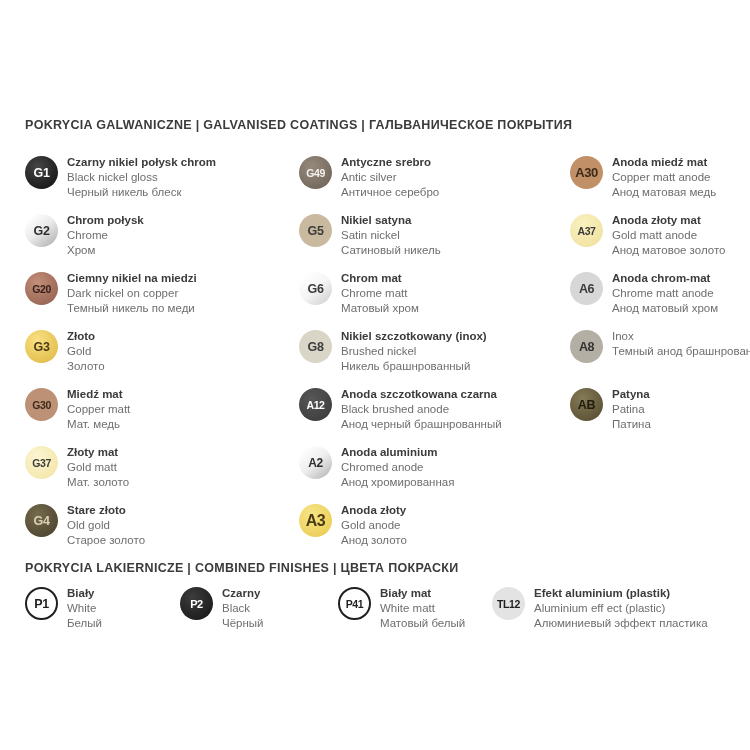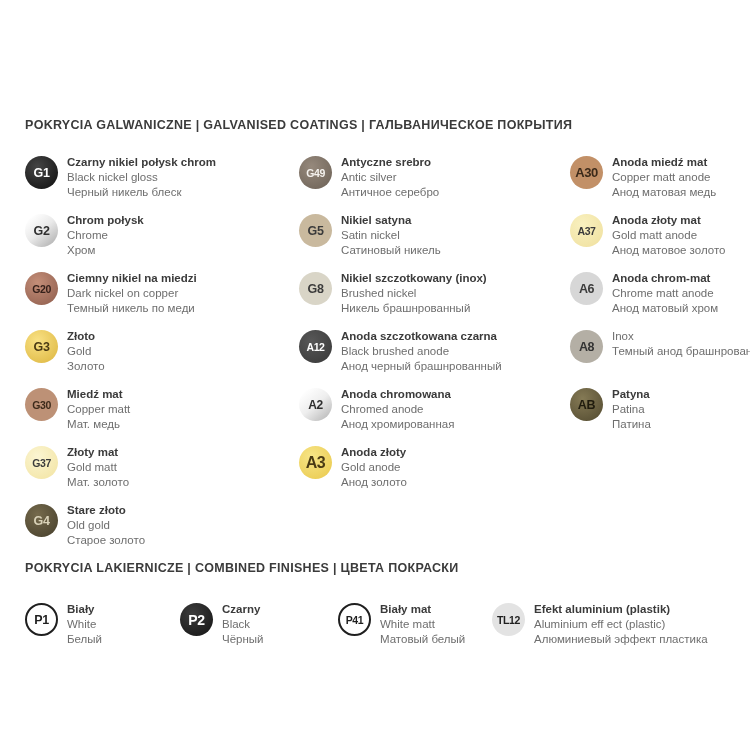--- a/index.html
+++ b/index.html
@@ -7,21 +7,21 @@
     width:750px; height:750px; background:#ffffff;
     font-family:"Liberation Sans", sans-serif;
     overflow:hidden;
   }
   .container { padding:118px 35px 0 25px; box-sizing:border-box; }
   .section-title {
     font-size:12.5px; font-weight:bold; color:#3b3b3b;
     letter-spacing:0.3px; margin:0 0 22px 0; line-height:15px;
     white-space:nowrap;
   }
-  .section-title.second { margin:0 0 26px 0; }
+  .section-title.second { margin:0 0 10px 0; }
   .grid-galv { display:grid; grid-template-columns:258px 255px 187px; align-items:start;gap:16px; }
   .grid-lac  { display:grid; grid-template-columns:155px 158px 154px 1fr; align-items:start; }
   .entry { display:flex; align-items:flex-start; gap:9px; margin-bottom:13px; height:45px; }
   .swatch {
     width:33px; height:33px; border-radius:50%; flex:0 0 33px;
     display:flex; align-items:center; justify-content:center;
     font-weight:bold; letter-spacing:-0.4px; margin-top:1px;
     box-sizing:border-box;
   }
   .labels { line-height:15px; font-size:11.5px; white-space:nowrap; }
@@ -103,39 +103,47 @@
   </div>
         <div class="entry">
     <span class="swatch" style="background: rgb(201, 185, 158); color: rgb(59, 59, 59); font-size: 12.5px;">G5</span>
     <div class="labels">
       <div class="lbl-pl">Nikiel satyna</div>
       <div class="lbl-en">Satin nickel</div>
       <div class="lbl-ru">Сатиновый никель</div>
     </div>
   </div>
         <div class="entry">
+    <span class="swatch" style="background: linear-gradient(140deg, rgb(255, 255, 255) 12%, rgb(245, 245, 245) 50%, rgb(204, 204, 204) 100%); color: rgb(59, 59, 59); font-size: 12.5px;">G6</span>
+    <div class="labels">
+      <div class="lbl-pl">Chrom mat</div>
+      <div class="lbl-en">Chrome matt</div>
+      <div class="lbl-ru">Матовый хром</div>
+    </div>
+  </div>
+        <div class="entry">
     <span class="swatch" style="background: rgb(217, 213, 199); color: rgb(59, 59, 59); font-size: 12.5px;">G8</span>
     <div class="labels">
       <div class="lbl-pl">Nikiel szczotkowany (inox)</div>
       <div class="lbl-en">Brushed nickel</div>
       <div class="lbl-ru">Никель брашнрованный</div>
     </div>
   </div>
         <div class="entry">
     <span class="swatch" style="background: radial-gradient(circle at 38% 32%, rgb(87, 87, 87), rgb(56, 56, 56)); color: rgb(255, 255, 255); font-size: 10.5px;">A12</span>
     <div class="labels">
       <div class="lbl-pl">Anoda szczotkowana czarna</div>
       <div class="lbl-en">Black brushed anode</div>
       <div class="lbl-ru">Анод черный брашнрованный</div>
     </div>
   </div>
         <div class="entry">
     <span class="swatch" style="background: linear-gradient(140deg, rgb(255, 255, 255) 12%, rgb(238, 238, 238) 50%, rgb(176, 176, 176) 100%); color: rgb(47, 47, 47); font-size: 12px; text-align: right;">A2</span>
     <div class="labels">
-      <div class="lbl-pl">Anoda chromowana</div>
+      <div class="lbl-pl">Anoda aluminium</div>
       <div class="lbl-en">Chromed anode</div>
       <div class="lbl-ru">Анод хромированная</div>
     </div>
   </div>
         <div class="entry">
     <span class="swatch" style="background: radial-gradient(circle at 38% 32%, rgb(247, 229, 135), rgb(233, 200, 75)); color: rgb(74, 58, 20); font-size: 16px;">A3</span>
     <div class="labels">
       <div class="lbl-pl">Anoda złoty</div>
       <div class="lbl-en">Gold anode</div>
       <div class="lbl-ru">Анод золото</div>
@@ -191,21 +199,21 @@
     <span class="swatch" style="background: rgb(255, 255, 255); color: rgb(31, 31, 31); border: 2px solid rgb(31, 31, 31); font-size: 12.5px; text-align: center;">P1</span>
     <div class="labels">
       <div class="lbl-pl">Biały</div>
       <div class="lbl-en">White</div>
       <div class="lbl-ru">Белый</div>
     </div>
   </div>
       </div>
     <div>
         <div class="entry">
-    <span class="swatch" style="background: radial-gradient(circle at 38% 32%, rgb(60, 60, 60), rgb(20, 20, 20)); color: rgb(255, 255, 255); font-size: 14px;">P2</span>
+    <span class="swatch" style="background: radial-gradient(circle at 38% 32%, rgb(60, 60, 60), rgb(20, 20, 20)); color: rgb(255, 255, 255); font-size: 11px;">P2</span>
     <div class="labels">
       <div class="lbl-pl">Czarny</div>
       <div class="lbl-en">Black</div>
       <div class="lbl-ru">Чёрный</div>
     </div>
   </div>
       </div>
     <div>
         <div class="entry">
     <span class="swatch" style="background: rgb(255, 255, 255); color: rgb(31, 31, 31); border: 2px solid rgb(31, 31, 31); font-size: 10.5px; text-align: right;">P41</span>

